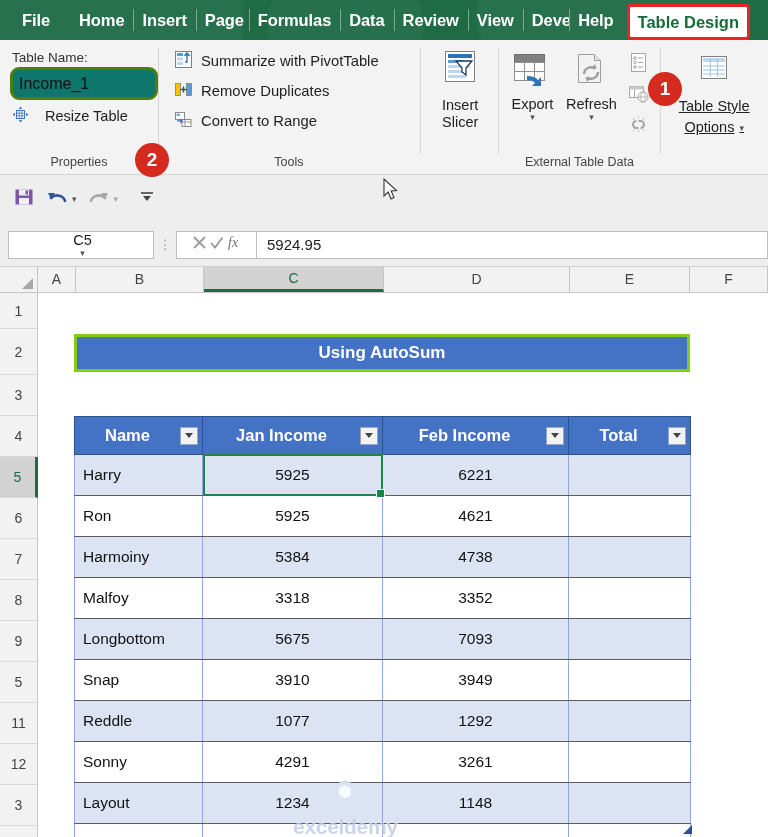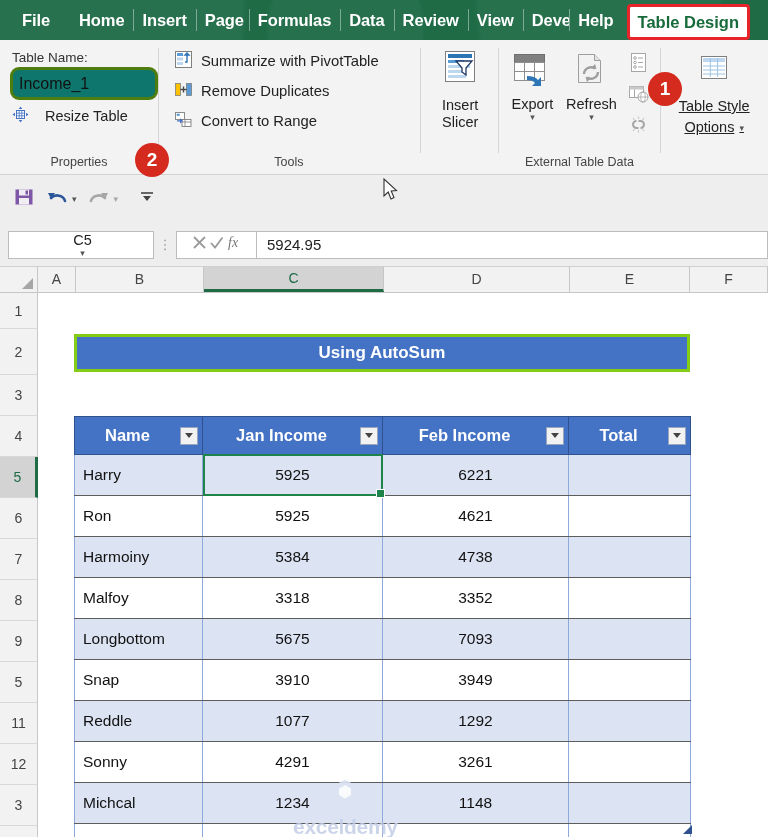--- a/index.html
+++ b/index.html
@@ -775,21 +775,21 @@
             <td class="td-num">1292</td>
             <td class="td-total"></td>
           </tr>
           <tr>
             <td class="td-name">Sonny</td>
             <td class="td-num">4291</td>
             <td class="td-num">3261</td>
             <td class="td-total"></td>
           </tr>
           <tr class="band">
-            <td class="td-name">Michcal</td>
+            <td class="td-name">Layout</td>
             <td class="td-num">1234</td>
             <td class="td-num">1148</td>
             <td class="td-total"></td>
           </tr>
           <tr>
             <td class="td-name">Jerry</td>
             <td class="td-num">5925</td>
             <td class="td-num">6754</td>
             <td class="td-total"></td>
           </tr>

